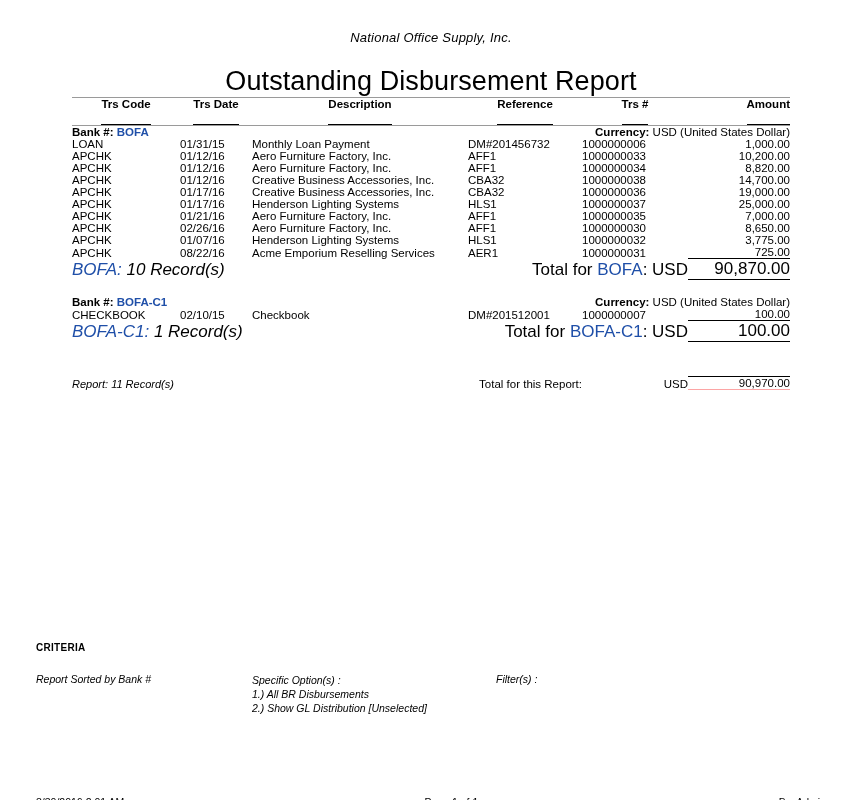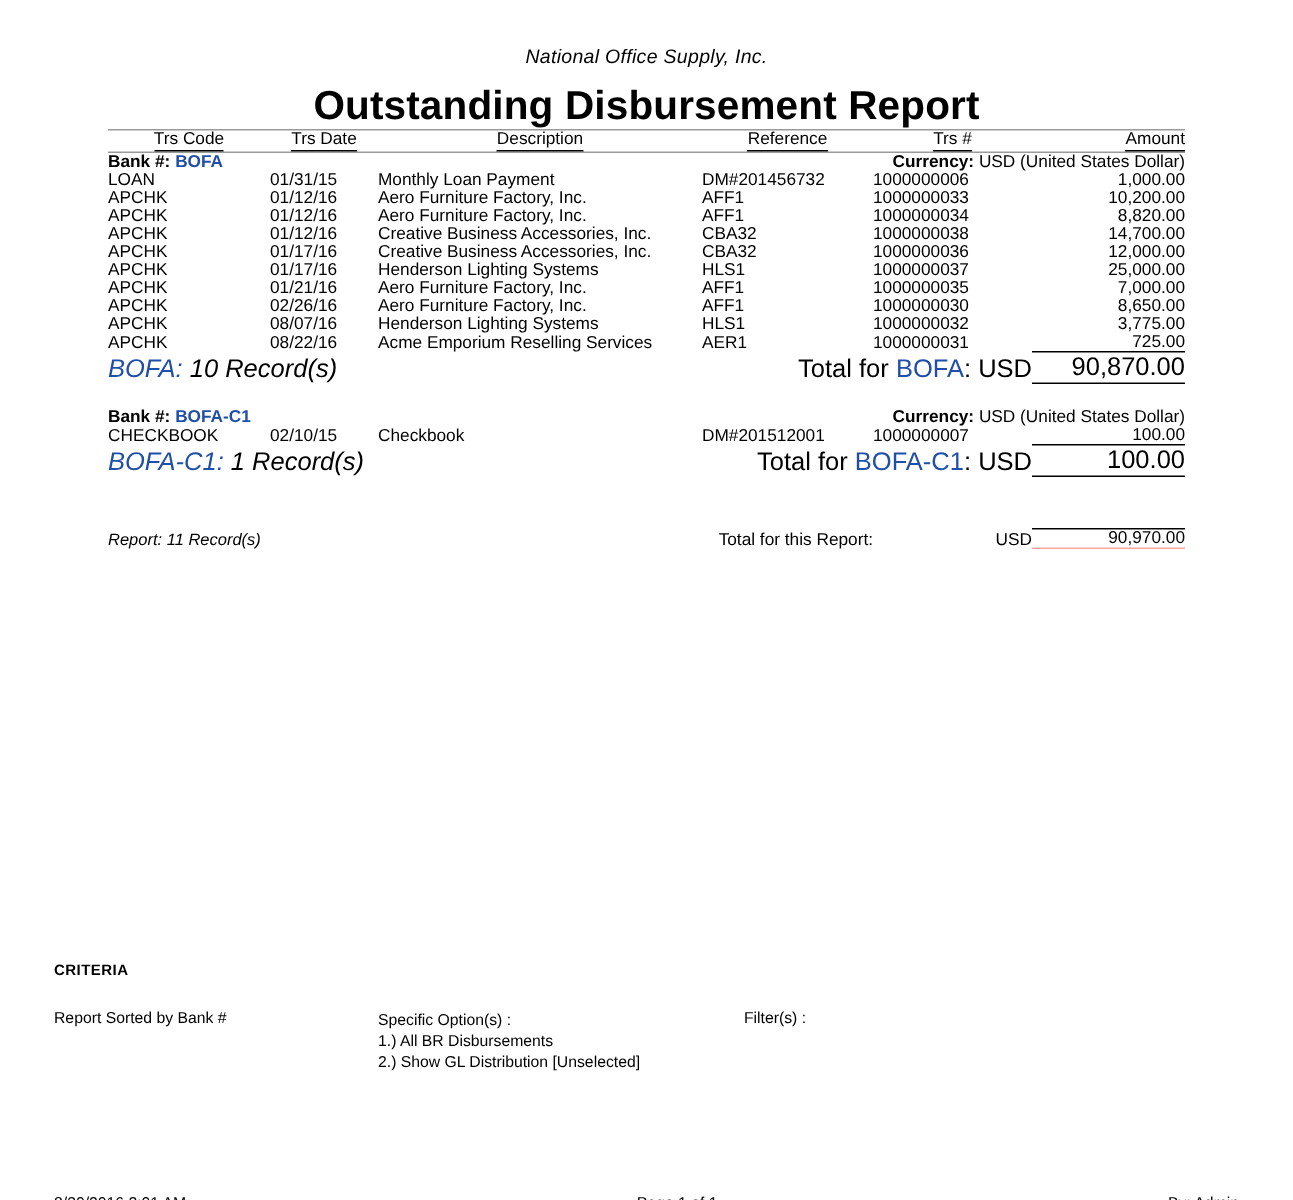--- a/index.html
+++ b/index.html
@@ -27,23 +27,22 @@
   .company {
     text-align: center;
     font-size: 13px;
     margin-top: 30px;
     letter-spacing: .2px;
     font-style: italic;
   }
   .report-title {
     text-align: center;
     font-size: 27px;
-    margin-top: 10px;
+    margin-top: 21px;
     letter-spacing: .1px;
-    font-weight: bold;
   }
 
   
   table.grid {
     width: 718px;
     margin: 0 auto;
     border-collapse: collapse;
     font-size: 11.5px;
     table-layout: fixed;
   }
@@ -60,22 +59,23 @@
   .col-trs    { width: 106px; }
   .col-amt    { width: 102px; text-align: right; }
 
   .head-row th {
     font-size: 11.5px;
     padding-bottom: 3px;
     padding-top: 2px;
   }
   .head-row th span.hl {
     border-bottom: 1px solid #000;
-    padding-bottom: 1px;
+    padding-bottom: 14px;
     display: inline-block;
+    font-weight: bold;
   }
   .rule-top {
     border-top: 1px solid #9a9a9a;
   }
   .rule-under-head td {
     border-bottom: 1px solid #9a9a9a;
     height: 0;
     font-size: 0;
     line-height: 0;
     padding: 0;
@@ -157,20 +157,21 @@
   }
   .criteria-title {
     font-weight: bold;
     font-size: 10px;
     letter-spacing: .3px;
   }
   .criteria-body {
     margin-top: 20px;
     position: relative;
     height: 60px;
+    font-style: italic;
   }
   .crit-sort {
     position: absolute;
     left: 0;
     top: 0;
     font-size: 10.5px;
   }
   .crit-opts {
     position: absolute;
     left: 216px;
@@ -271,21 +272,21 @@
         <td>CBA32</td>
         <td>1000000038</td>
         <td class="amt">14,700.00</td>
       </tr>
       <tr class="data-row">
         <td>APCHK</td>
         <td>01/17/16</td>
         <td>Creative Business Accessories, Inc.</td>
         <td>CBA32</td>
         <td>1000000036</td>
-        <td class="amt">12,000.00</td>
+        <td class="amt">19,000.00</td>
       </tr>
       <tr class="data-row">
         <td>APCHK</td>
         <td>01/17/16</td>
         <td>Henderson Lighting Systems</td>
         <td>HLS1</td>
         <td>1000000037</td>
         <td class="amt">25,000.00</td>
       </tr>
       <tr class="data-row">
@@ -299,21 +300,21 @@
       <tr class="data-row">
         <td>APCHK</td>
         <td>02/26/16</td>
         <td>Aero Furniture Factory, Inc.</td>
         <td>AFF1</td>
         <td>1000000030</td>
         <td class="amt">8,650.00</td>
       </tr>
       <tr class="data-row">
         <td>APCHK</td>
-        <td>08/07/16</td>
+        <td>01/07/16</td>
         <td>Henderson Lighting Systems</td>
         <td>HLS1</td>
         <td>1000000032</td>
         <td class="amt">3,775.00</td>
       </tr>
       <tr class="data-row">
         <td>APCHK</td>
         <td>08/22/16</td>
         <td>Acme Emporium Reselling Services</td>
         <td>AER1</td>

